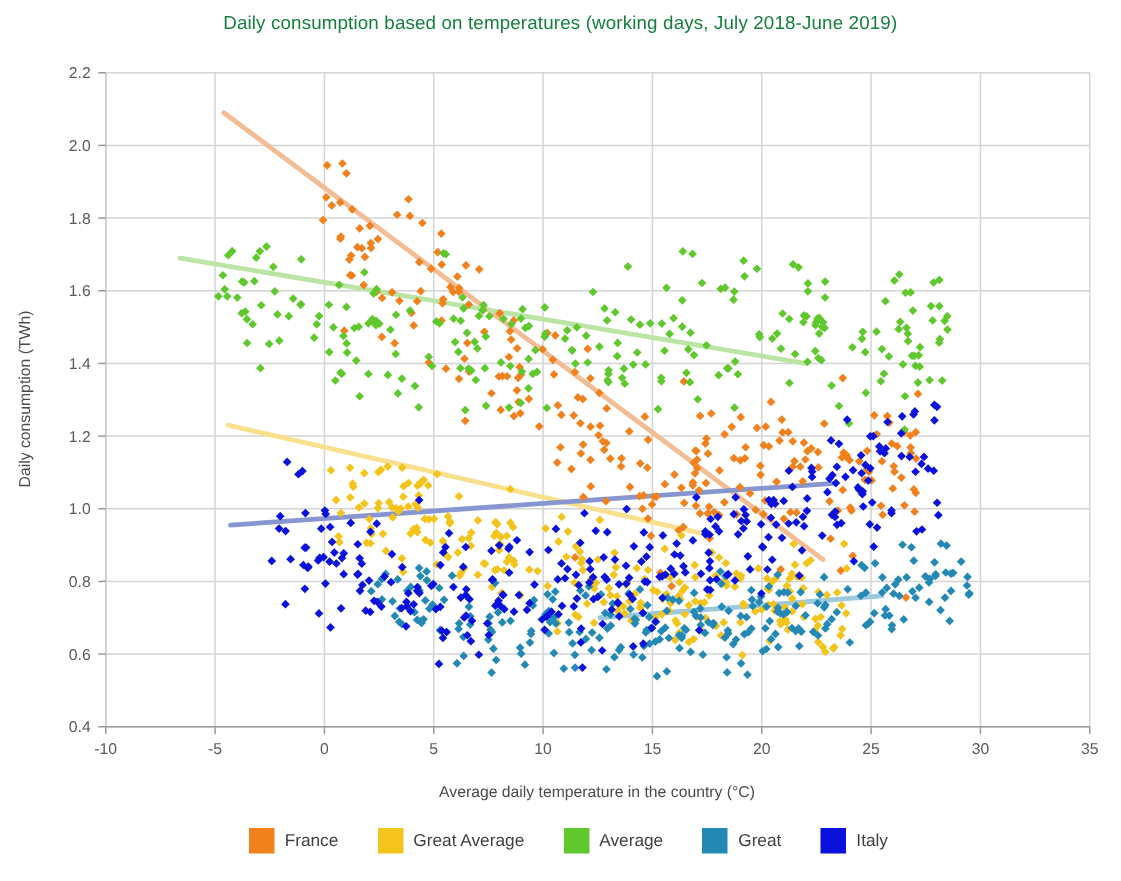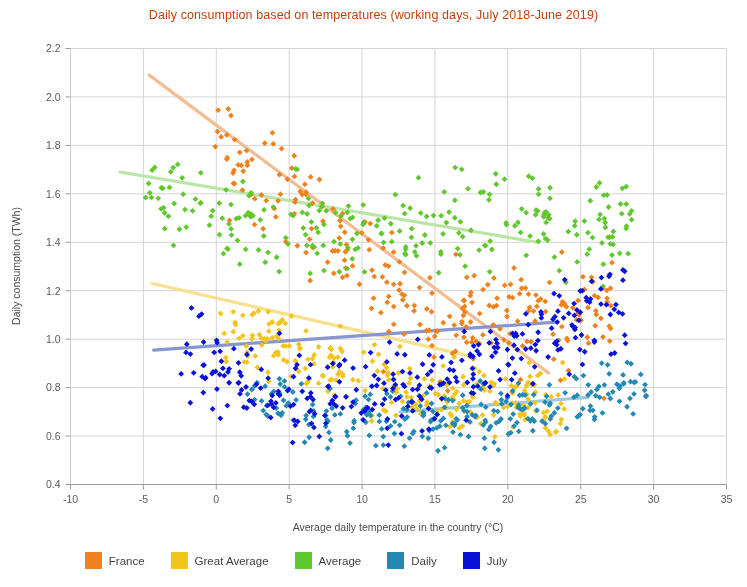--- a/index.html
+++ b/index.html
@@ -1,31 +1,31 @@
 <!DOCTYPE html>
 <html><head>
 <meta charset="utf-8">
 <style>
   html,body{margin:0;padding:0;background:#ffffff;}
   body{width:747px;height:587px;font-family:"Liberation Sans",sans-serif;color:#3d3d3d;overflow:hidden;}
   #chart-root{position:relative;width:747px;height:587px;}
 
   #chart-title{
     position:absolute;left:0;top:8px;width:747px;text-align:center;
-    font-size:12.5px;color:#c2410c;letter-spacing:.1px;
+    font-size:12.5px;color:#15803d;letter-spacing:.1px;
   }
 
   #plot-svg{position:absolute;left:0;top:0;}
 
   .axis-label{font-size:10.5px;fill:#4a4a4a;}
   .tick-text{font-size:10.5px;fill:#5a5a5a;}
 
   #legend{
     position:absolute;left:0;top:552px;width:618px;
-    display:flex;justify-content:center;align-items:center;
+    display:flex;justify-content:flex-end;align-items:center;
     box-sizing:border-box;gap:0px;
   }
   .legend-item{display:flex;align-items:center;margin-right:26px;}
   .legend-swatch{width:17px;height:17px;margin-right:7px;flex:0 0 auto;}
   .legend-label{font-size:11.5px;color:#3f3f3f;white-space:nowrap;}
 </style>
 </head>
 <body>
 
 <div id="chart-root">
@@ -1440,21 +1440,21 @@
       <div class="legend-item">
         <span class="legend-swatch" style="background: rgb(243, 196, 27);"></span>
         <span class="legend-label">Great Average</span>
       </div>
       <div class="legend-item">
         <span class="legend-swatch" style="background: rgb(95, 200, 45);"></span>
         <span class="legend-label">Average</span>
       </div>
       <div class="legend-item">
         <span class="legend-swatch" style="background: rgb(35, 137, 180);"></span>
-        <span class="legend-label">Daily</span>
+        <span class="legend-label">Great</span>
       </div>
       <div class="legend-item">
         <span class="legend-swatch" style="background: rgb(10, 17, 219);"></span>
-        <span class="legend-label">July</span>
+        <span class="legend-label">Italy</span>
       </div>
     </div>
 
 </div>
 
 </body></html>

